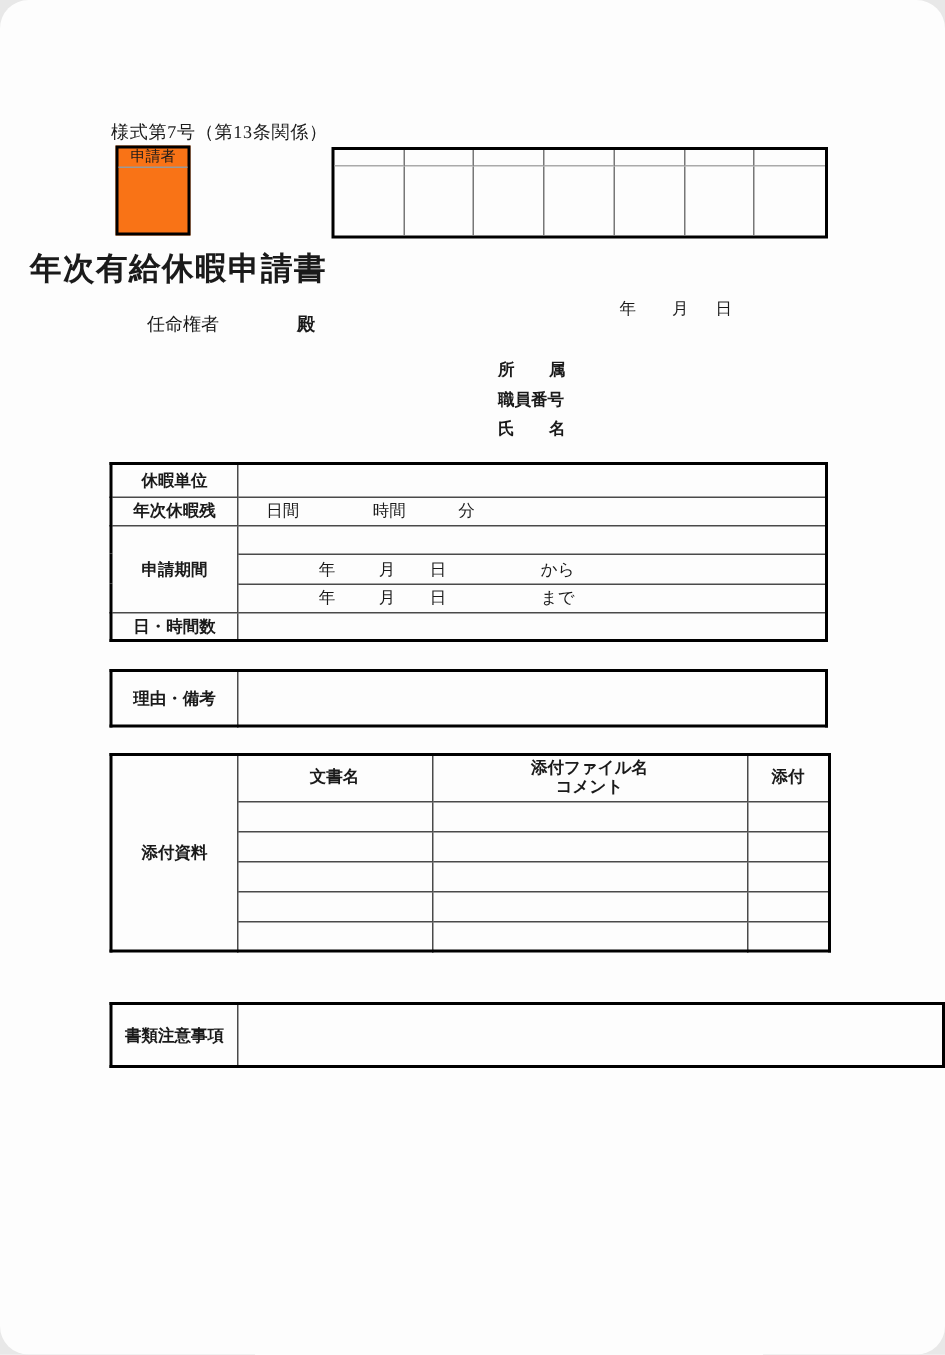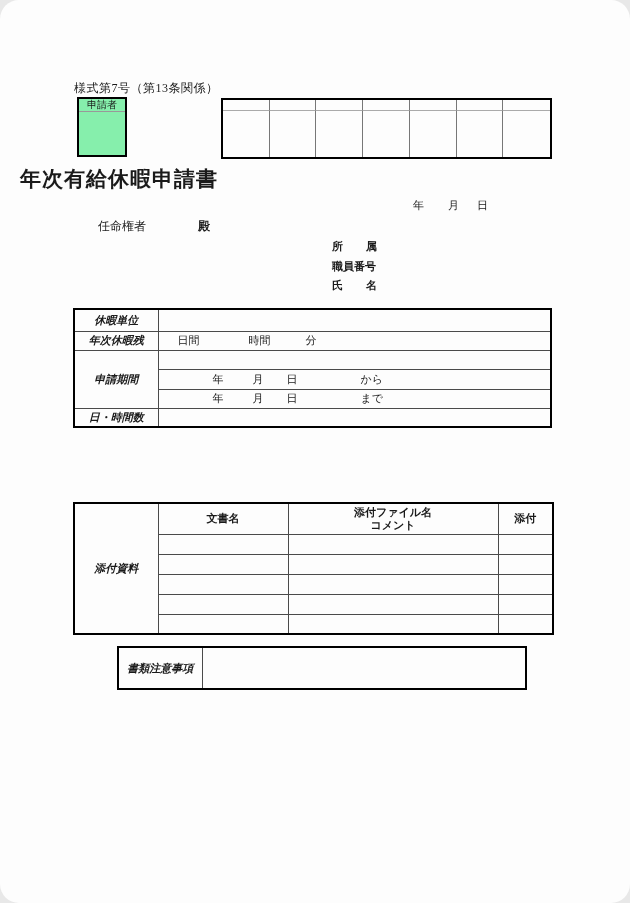--- a/index.html
+++ b/index.html
@@ -6,52 +6,52 @@
   html,body { background:#e8e8e8; }
   .page {
     position:relative; width:630px; height:903px; margin:0 auto;
     background:#fdfdfd; color:#1a1a1a;
     font-family:"Liberation Serif","DejaVu Serif",serif;
     overflow:hidden;
     border-radius:19px;
   }
   
   .form-number { position:absolute; left:74px; top:80px; font-size:12px; letter-spacing:0.5px; }
-  .applicant-box { position:absolute; left:77px; top:97px; width:50px; height:60px; border:2px solid #000; background:#86efac; }
+  .applicant-box { position:absolute; left:77px; top:97px; width:50px; height:60px; border:2px solid #000; background:#f97316; }
   .applicant-box-header { height:13px; border-bottom:1px solid #999; font-size:10px; line-height:12px; text-align:center; }
   .applicant-box-field { height:43px; }
   .stamp-table { position:absolute; left:221px; top:98px; width:331px; height:61px; border:2px solid #000; display:grid; grid-template-columns:repeat(7,1fr); grid-template-rows:11px 1fr; background:#fdfdfd; }
   .stamp-cell { border-right:1px solid #777; }
   .stamp-cell.hdr { border-bottom:1px solid #aaa; }
   .stamp-cell.last { border-right:none; }
   
   .page-title { position:absolute; left:0; top:165px; width:625px; text-align:left; font-size:21px; font-weight:bold; letter-spacing:1px;margin-left:20px; }
   .date-line { position:absolute; left:413px; top:198px; font-size:11px; display:flex; }
   .date-line .m { margin-left:24px; }
   .date-line .d { margin-left:18px; }
-  .addressee { position:absolute; left:98px; top:218px; font-size:12px; }
+  .addressee { position:absolute; left:98px; top:208px; font-size:12px; }
   .addressee .honorific { position:absolute; left:100px; top:0; font-weight:bold; }
   .applicant-info { position:absolute; left:332px; top:239px; font-size:11px; font-weight:bold; }
   .applicant-info .row { height:19.5px; }
   .applicant-info .just { display:flex; justify-content:space-between; width:45px; }
   .declaration { position:absolute; left:88px; top:294px; font-size:10.5px; }
   
   table.frm { position:absolute; border-collapse:collapse; table-layout:fixed; background:#fdfdfd; border:2px solid #000; }
   table.frm td { border:1px solid #4a4a4a; font-size:11px; vertical-align:middle; padding:0; overflow:hidden; }
-  table.frm td.lbl { font-weight:bold; text-align:center;font-style:italic; }
+  table.frm td.lbl { font-weight:bold; text-align:center; }
   
   .main-table { left:73px; top:308px; width:479px; }
   .main-table tr.h22 { height:22px; } .main-table tr.h19 { height:19px; } .main-table tr.h20 { height:20px; }
   .main-table td .ml19 { margin-left:19px; } .main-table td .ml49 { margin-left:49px;text-align:center; }
   .main-table td .ml35 { margin-left:35px; } .main-table td .ml54 { margin-left:54px; }
   .main-table td .ml29 { margin-left:29px; } .main-table td .ml23 { margin-left:23px; }
   .main-table td .ml63 { margin-left:63px; }
   
   .reason-box { left:73px; top:446px; width:479px; height:37px; }
-  .notes-box  { left:73px; top:646px; width:410px; height:42px;margin-left:44px; }
+  .notes-box  { left:73px; top:668px; width:557px; height:42px; }
   
   .attach-table { left:73px; top:502px; width:479px; }
   .attach-table tr.hdr { height:31px; }
   .attach-table tr.row { height:20px; }
   .attach-table td.hcell { font-weight:bold; text-align:center; line-height:13px; }
 </style>
 </head>
 <body>
 
 <div class="page">
@@ -136,20 +136,32 @@
         <span class="ml54">年</span><span class="ml29">月</span><span class="ml23">日</span><span class="ml63">まで</span>
       </td>
     </tr>
     <tr class="h19">
       <td class="lbl">日・時間数</td>
       <td></td>
     </tr>
   </tbody>
     </table>
 
+  <table class="frm reason-box">
+    <colgroup>
+        <col style="width:84px">
+        <col>
+      </colgroup>
+    <tbody>
+        <tr style="height:37px;">
+      <td class="lbl">理由・備考</td>
+      <td></td>
+    </tr>
+  </tbody>
+    </table>
 
   <table class="frm attach-table">
     <colgroup>
         <col style="width:84px">
         <col style="width:130px">
         <col style="width:210px">
         <col style="width:55px">
       </colgroup>
     <tbody>
         <tr class="hdr">

